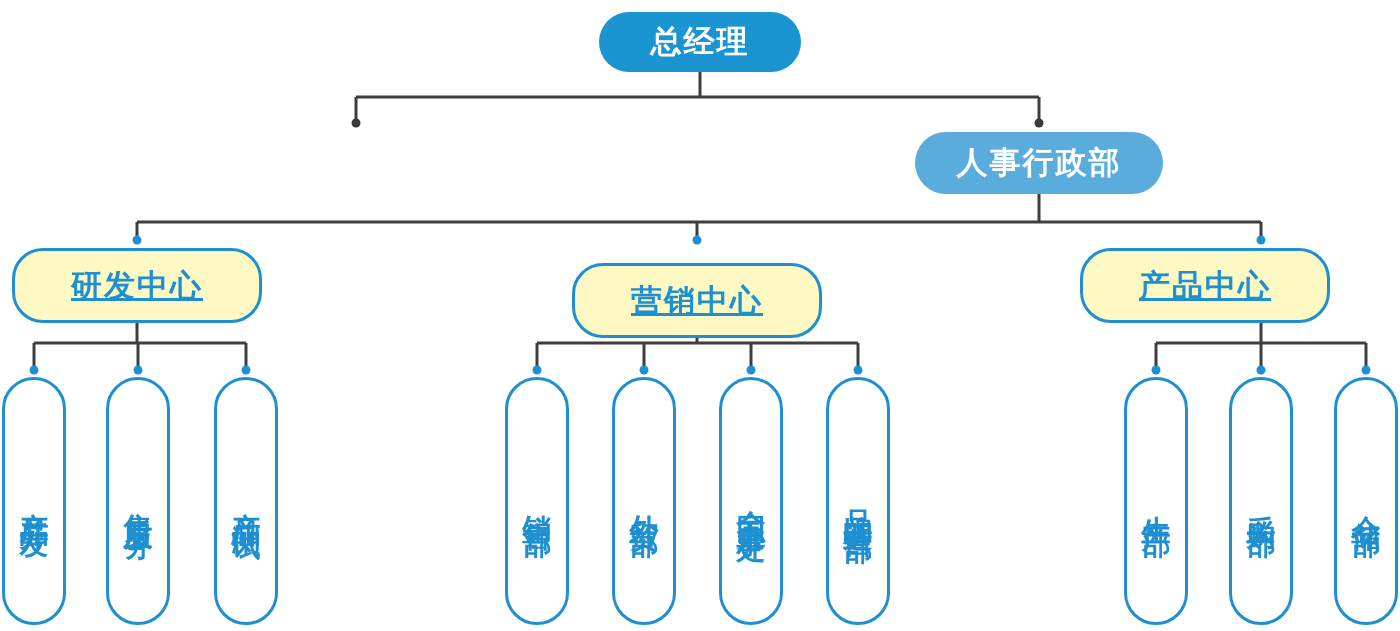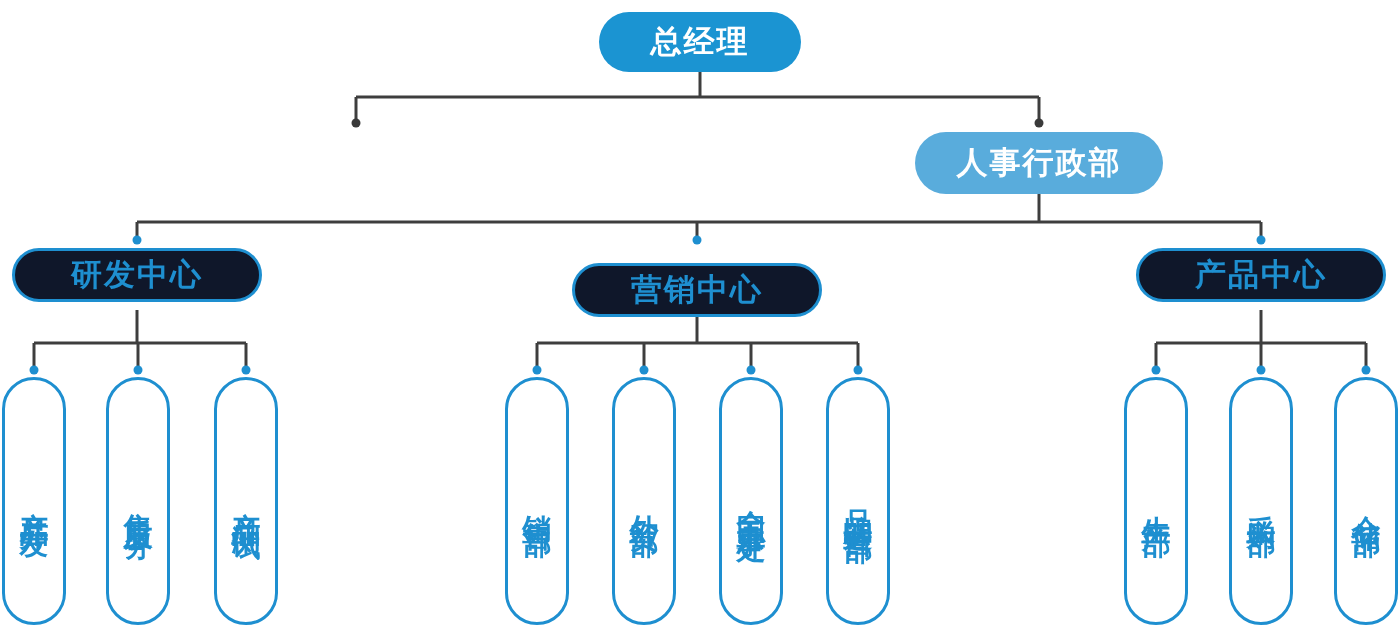--- a/index.html
+++ b/index.html
@@ -43,30 +43,31 @@
     height: 62px;
     background: #59acdc;
     border-radius: 31px;
     color: #ffffff;
     font-size: 31px;
   }
   .node-l2-finance { left: 255px; width: 202px; }
   .node-l2-hr      { left: 915px; width: 248px; }
   .node-l3 {
     top: 248px;
-    width: 250px; height: 54px;
-    background: #0f172a;
+    width: 250px; height: 75px;
+    background: #fef9c3;
     border: 3px solid #1e8fd0;
     border-radius: 31px;
     color: #1e8fd0;
     font-size: 31px;
+    text-decoration: underline;
   }
   .node-l3-rd      { left: 12px; }
   .node-l3-mkt     { left: 572px; margin-top: 15px; }
-  .node-l3-product { left: 1136px; }
+  .node-l3-product { left: 1080px; }
   .pill {
     position: absolute;
     top: 377px;
     width: 64px; height: 248px;
     background: #ffffff;
     border: 3px solid #1e8fd0;
     border-radius: 32px;
     display: flex;
     align-items: center;
     justify-content: center;

